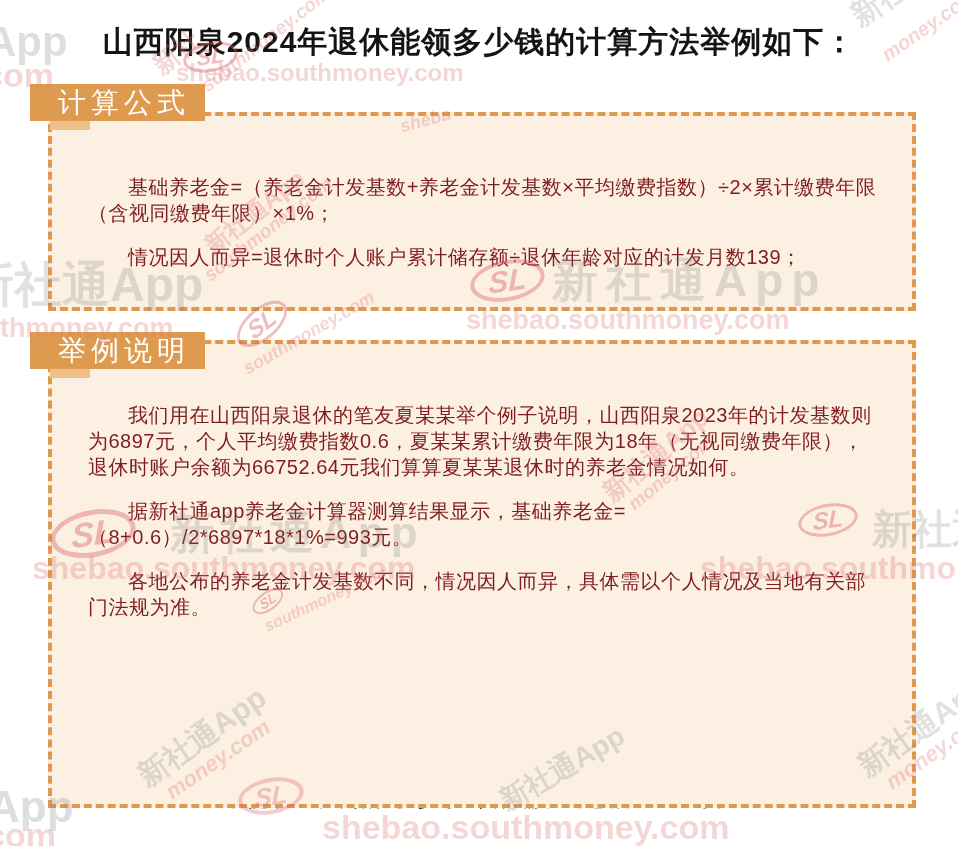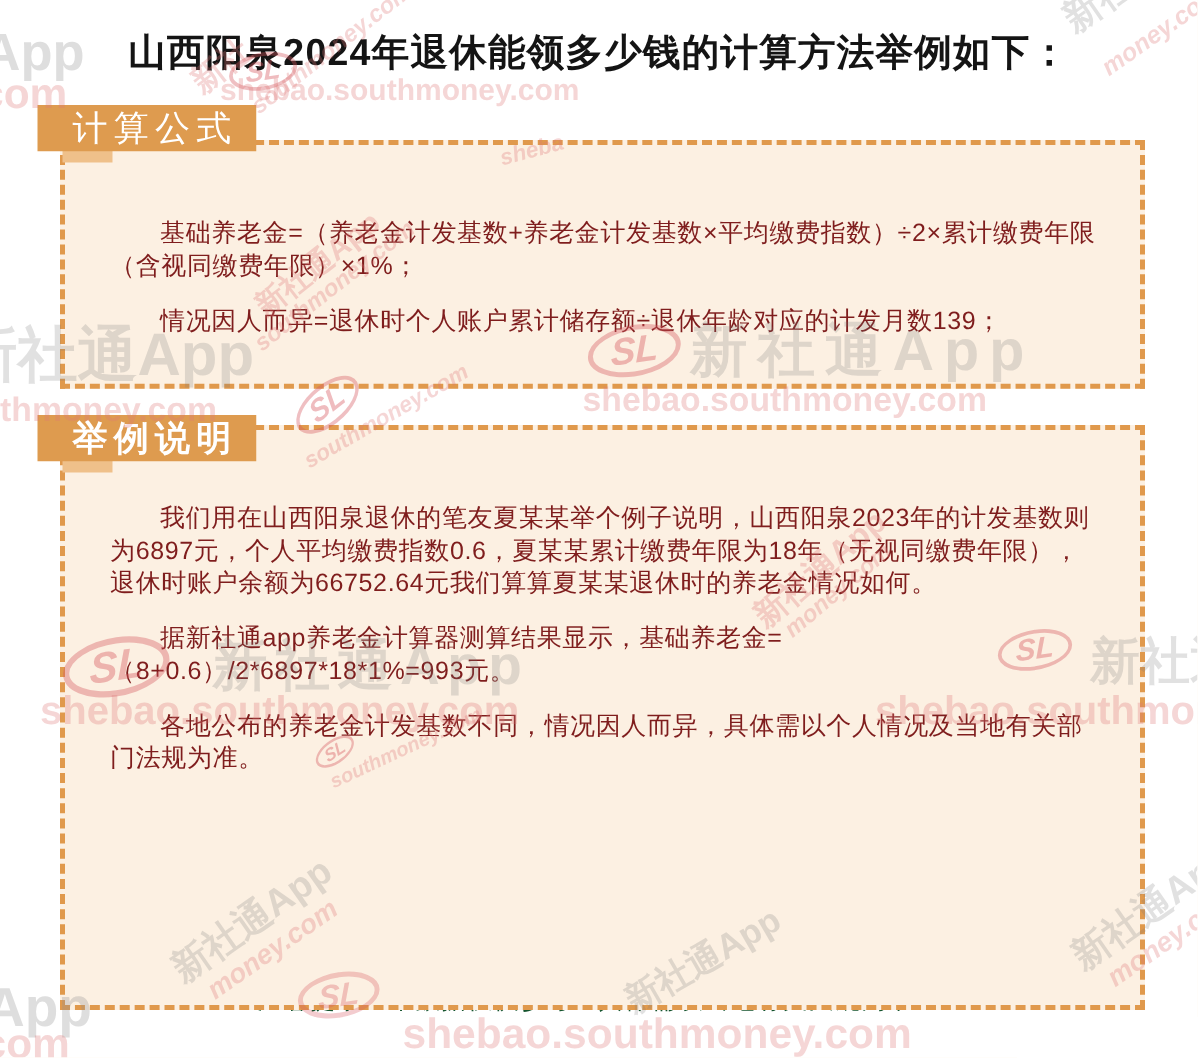--- a/index.html
+++ b/index.html
@@ -12,21 +12,21 @@
     position:absolute;top:22px;left:0;width:100%;
     text-align:center;font-size:30px;font-weight:bold;color:#141414;letter-spacing:1px;
   }
   
   .badge{
     position:absolute;left:30px;width:175px;height:37px;box-sizing:border-box;
     background:#DE9B4F;color:#ffffff;font-size:28px;letter-spacing:5px;
     line-height:37px;padding-left:28px;z-index:3;
   }
   #badge1{top:84px;}
-  #badge2{top:332px;font-weight:bold;}
+  #badge2{top:332px;}
   .fold{position:absolute;width:40px;height:12px;background:#EFC08A;z-index:2;}
   #fold1{left:50px;top:118px;}
   #fold2{left:50px;top:366px;}
   
   .panel{
     position:absolute;left:48px;width:868px;box-sizing:border-box;
     border:4px dashed #E0994C;background:#FCF0E2;z-index:1;
     padding:54px 30px 0 36px;
   }
   #panel1{top:112px;height:199px;}

